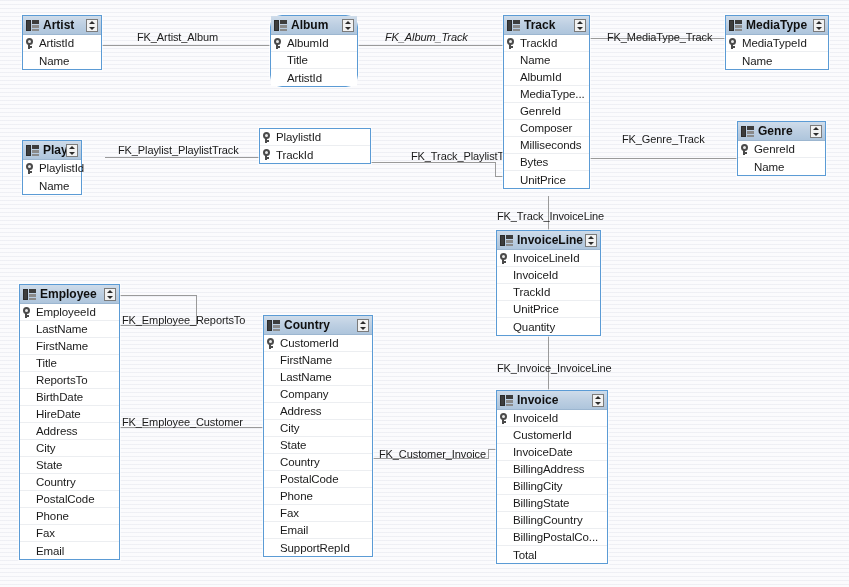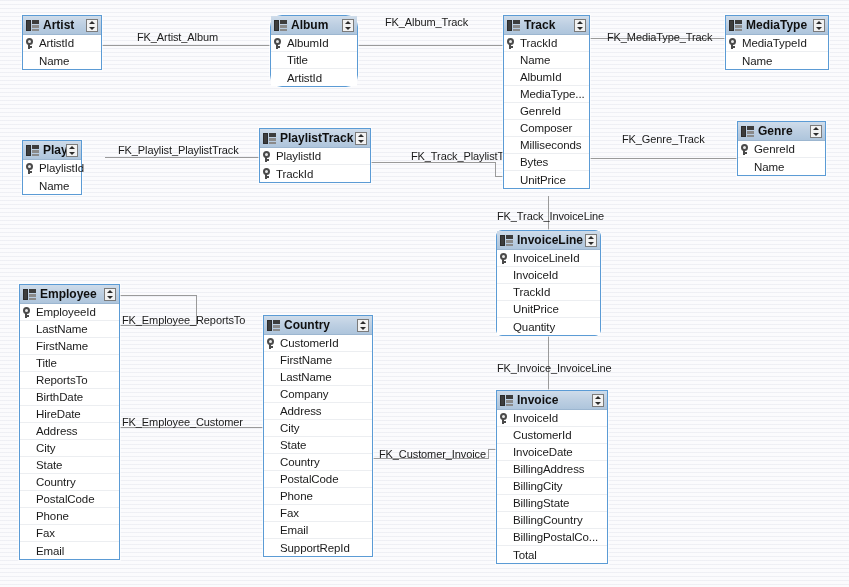--- a/index.html
+++ b/index.html
@@ -227,21 +227,21 @@
     <polyline points="548,325 548,350 548,375 548,390"></polyline>
 
     <polyline points="120,295 196,295 196,325 120,325"></polyline>
 
     <polyline points="120,427 135,427 250,427 255,427 263,427"></polyline>
 
     <polyline points="373,458 383,458 488,458 488,449 496,449"></polyline>
   </svg>
 
   <div class="rel-label" style="left:137px; top:31px;">FK_Artist_Album</div>
-  <div class="rel-label" style="left:385px; top:16px;">FK_Album_Track</div>
+  <div class="rel-label" style="left:385px; top:31px;font-style:italic;">FK_Album_Track</div>
   <div class="rel-label" style="left:607px; top:31px;">FK_MediaType_Track</div>
   <div class="rel-label" style="left:118px; top:144px;">FK_Playlist_PlaylistTrack</div>
   <div class="rel-label" style="left:381px; top:150px;margin-left:30px;">FK_Track_PlaylistTrack</div>
   <div class="rel-label" style="left:622px; top:133px;">FK_Genre_Track</div>
   <div class="rel-label" style="left:497px; top:210px;">FK_Track_InvoiceLine</div>
   <div class="rel-label" style="left:497px; top:362px;">FK_Invoice_InvoiceLine</div>
   <div class="rel-label" style="left:122px; top:314px;">FK_Employee_ReportsTo</div>
   <div class="rel-label" style="left:122px; top:416px;">FK_Employee_Customer</div>
   <div class="rel-label" style="left:379px; top:448px;">FK_Customer_Invoice</div>
 
@@ -402,30 +402,20 @@
             </span>
             <span class="col-name">PlaylistId</span>
           </div>
           <div class="ent-row">
             <span class="icon-spacer"></span>
             <span class="col-name">Name</span>
           </div>
         </div>
       </div>
       <div class="entity" style="left: 259px; top: 128px; width: 112px;">
-        <div class="ent-header">
-          <span class="icon-table">
-            <span class="t-l"></span>
-            <span class="t-r1"></span>
-            <span class="t-r2"></span>
-            <span class="t-r3"></span>
-          </span>
-          <span class="ent-title">PlaylistTrack</span>
-          <span class="icon-collapse"></span>
-        </div>
         <div class="ent-body">
           <div class="ent-row">
             <span class="icon-key">
               <span class="k-head"></span>
               <span class="k-shaft"></span>
               <span class="k-tooth"></span>
             </span>
             <span class="col-name">PlaylistId</span>
           </div>
           <div class="ent-row">
@@ -457,21 +447,21 @@
               <span class="k-tooth"></span>
             </span>
             <span class="col-name">GenreId</span>
           </div>
           <div class="ent-row">
             <span class="icon-spacer"></span>
             <span class="col-name">Name</span>
           </div>
         </div>
       </div>
-      <div class="entity" style="left: 496px; top: 230px; width: 105px; border-radius: 6px;">
+      <div class="entity" style="left: 496px; top: 230px; width: 105px;">
         <div class="ent-header">
           <span class="icon-table">
             <span class="t-l"></span>
             <span class="t-r1"></span>
             <span class="t-r2"></span>
             <span class="t-r3"></span>
           </span>
           <span class="ent-title">InvoiceLine</span>
           <span class="icon-collapse"></span>
         </div>

